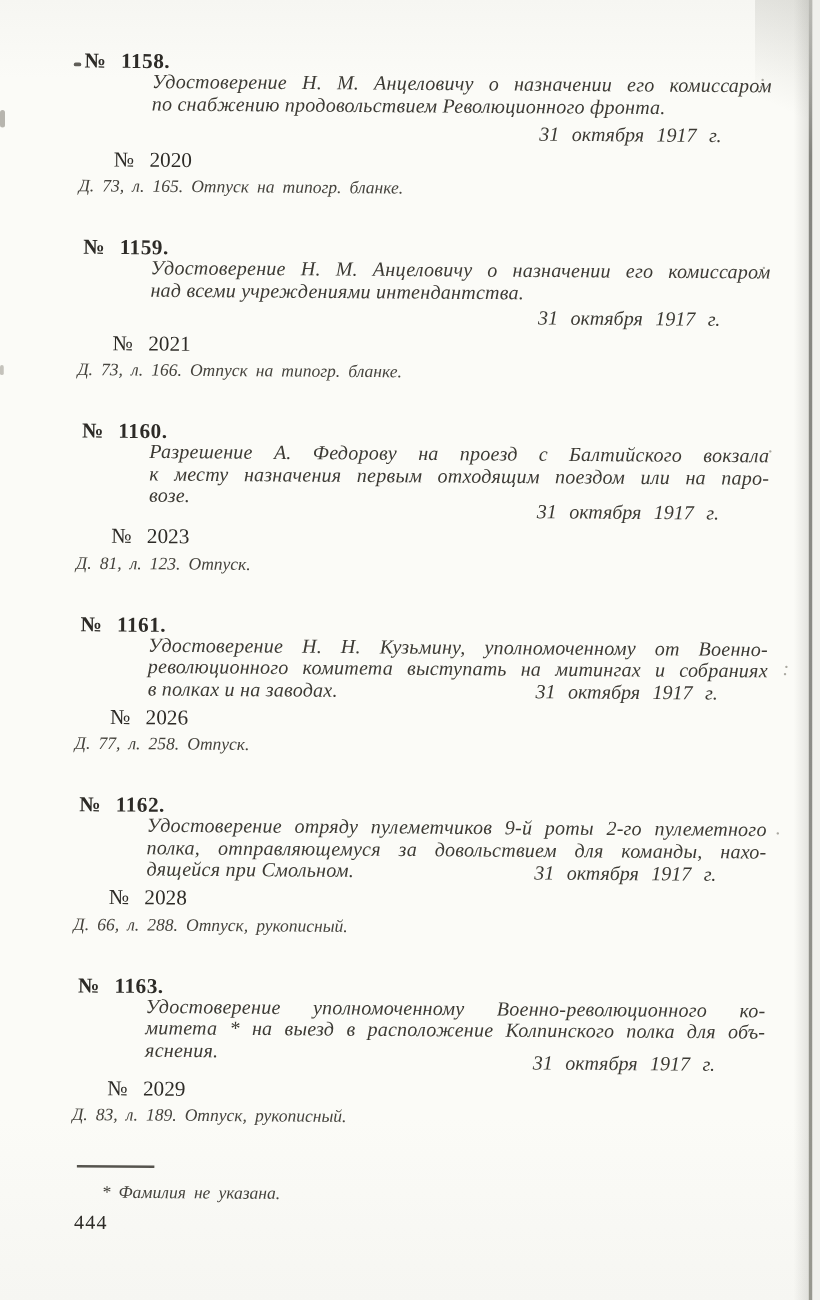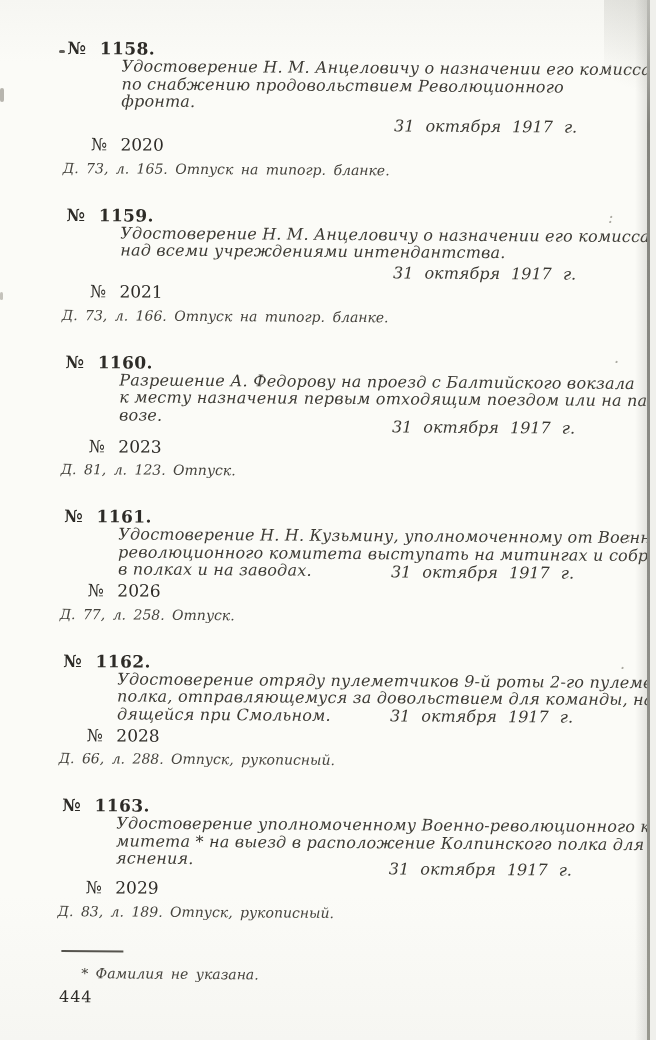--- a/index.html
+++ b/index.html
@@ -2,20 +2,21 @@
 <html style="--paper: #fbfbf7; --ink: #3c3a34; --ink_strong: #2d2b27; --faint_mark: #8f8d84; --edge_line: #8d8d88;"><head>
 <meta charset="utf-8">
 <style>
   html,body { margin:0; padding:0; }
   body { font-family:"DejaVu Serif", serif; }
 
   .page {
     position:relative; width:656px; height:1040px; overflow:hidden;
     background:linear-gradient(180deg,#f6f6f2 0%, #fbfbf7 6%, #fbfbf7 86%, #f6f6f2 100%);
     color:var(--ink,#3c3a34);
+    font-family:Liberation Serif, serif;
   }
 
   
   .edge-shade { position:absolute; top:0; bottom:0; left:635px; width:12px;
     background:linear-gradient(to right, rgba(120,120,114,0) 0%, rgba(120,120,114,.18) 100%); }
   .edge-line { position:absolute; top:0; bottom:0; left:647px; width:3px;
     background:linear-gradient(180deg,#c6c6c1 0%, #85857f 12%, #8d8d88 60%, #98988f 100%); }
   .edge-paper { position:absolute; top:0; bottom:0; left:650px; right:0; background:#f0f0ec; }
   .corner-shade { position:absolute; top:0; right:6px; width:46px; height:130px;
     background:linear-gradient(205deg, rgba(150,150,142,.25) 0%, rgba(150,150,142,0) 65%); }

